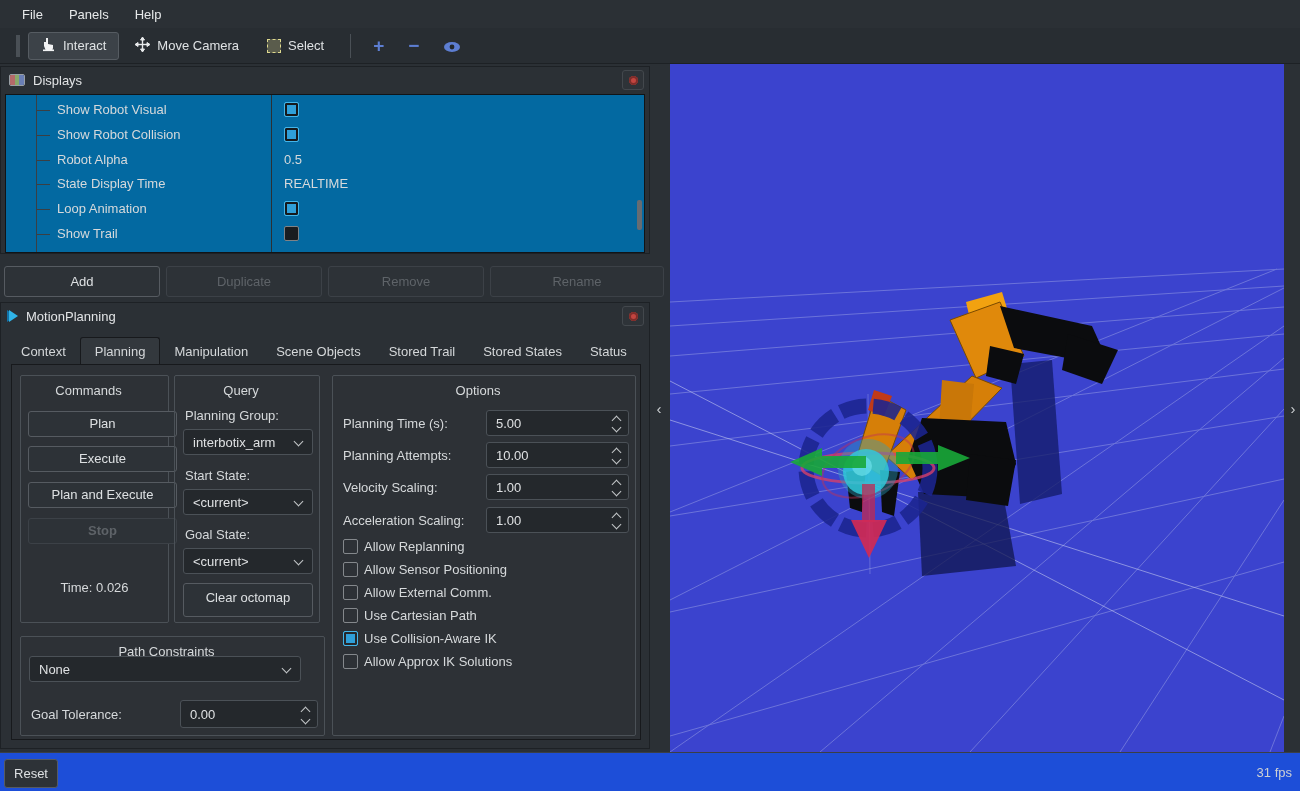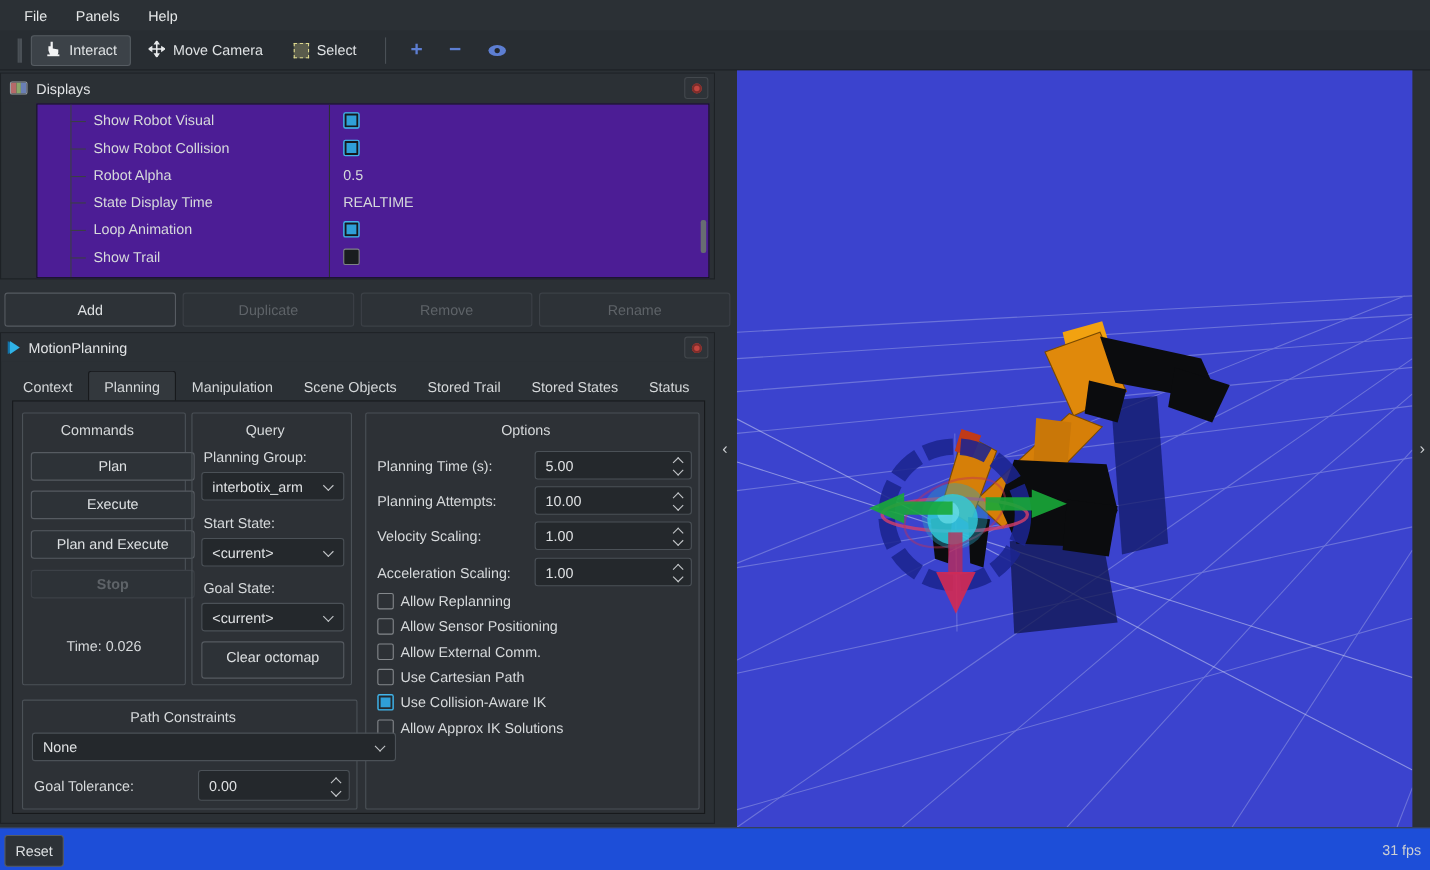--- a/index.html
+++ b/index.html
@@ -20,21 +20,21 @@
   .select-box-icon { width:14px; height:14px; border:1px dashed #ded98f; background:rgba(222,217,143,.28); }
 
   
   .panel { position:absolute; background:#2b3035; border:1px solid #1d2125; }
   .panel-header { position:relative; height:26px; display:flex; align-items:center; padding-left:8px; gap:8px; background:#2b3035; }
   .panel-title { color:#e2e4e6; }
   .close-btn { position:absolute; right:5px; top:3px; width:22px; height:20px; background:#2e3338; border:1px solid #43484d; border-radius:3px; display:flex; align-items:center; justify-content:center; }
   .red-dot { width:9px; height:9px; border-radius:50%; background:#c24540; box-shadow:inset 0 0 0 2px #7e2d2a; }
 
   
-  .tree { position:absolute; left:4px; right:4px; top:27px; bottom:0; background:#4c1d95; border:1px solid #111417; overflow:hidden;margin-left:28px; }
+  .tree { position:absolute; left:4px; right:4px; top:27px; bottom:0; background:#0369a1; border:1px solid #111417; overflow:hidden; }
   .tree-guide { position:absolute; left:30px; top:0; bottom:0; width:1px; background:#3a3f44; }
   .col-divider { position:absolute; left:265px; top:0; bottom:0; width:1px; background:#2b3034; }
   .trow { position:absolute; left:0; right:0; height:25px; }
   .tick { position:absolute; left:30px; top:12px; width:14px; height:1px; background:#3a3f44; }
   .tlabel { position:absolute; left:51px; top:4px; color:#d6d9db; }
   .tval  { position:absolute; left:278px; top:4px; color:#d6d9db; }
   .cb { position:absolute; left:278px; top:4px; width:15px; height:15px; border:1px solid #7e8奥286; border:1px solid #7e8286; border-radius:2px; background:#191c1f; }
   .cb.checked { border-color:#43b5e9; background:#2f9fd8; box-shadow:inset 0 0 0 2px #16191c; }
   .vscroll { position:absolute; right:2px; top:105px; width:5px; height:30px; border-radius:2px; background:#676c72; }
 
@@ -287,21 +287,21 @@
 
         <span class="opt-cb checked" style="top:255px;"></span>
         <span class="opt-cb-label" style="top:255px;">Use Collision-Aware IK</span>
 
         <span class="opt-cb" style="top:278px;"></span>
         <span class="opt-cb-label" style="top:278px;">Allow Approx IK Solutions</span>
       </div>
 
       <div class="group" style="left:8px; top:271px; width:305px; height:100px;">
         <div class="group-title">Path Constraints</div>
-        <div class="dd" style="left:8px; top:29px; width:331px;padding-left:20px;">
+        <div class="dd" style="left:8px; top:19px; width:272px;padding-left:20px;">
           <span class="dd-val">None</span>
           <i class="chev down"></i>
         </div>
         <div class="g-label" style="left:10px; top:70px;">Goal Tolerance:</div>
         <div class="spin" style="left:159px; top:63px; width:138px; height:28px;">
           <span class="val" style="top:6px;">0.00</span>
           <i class="chev up" style="top:7px;"></i>
             <i class="chev dn" style="top:15px;"></i>
         </div>
       </div>

